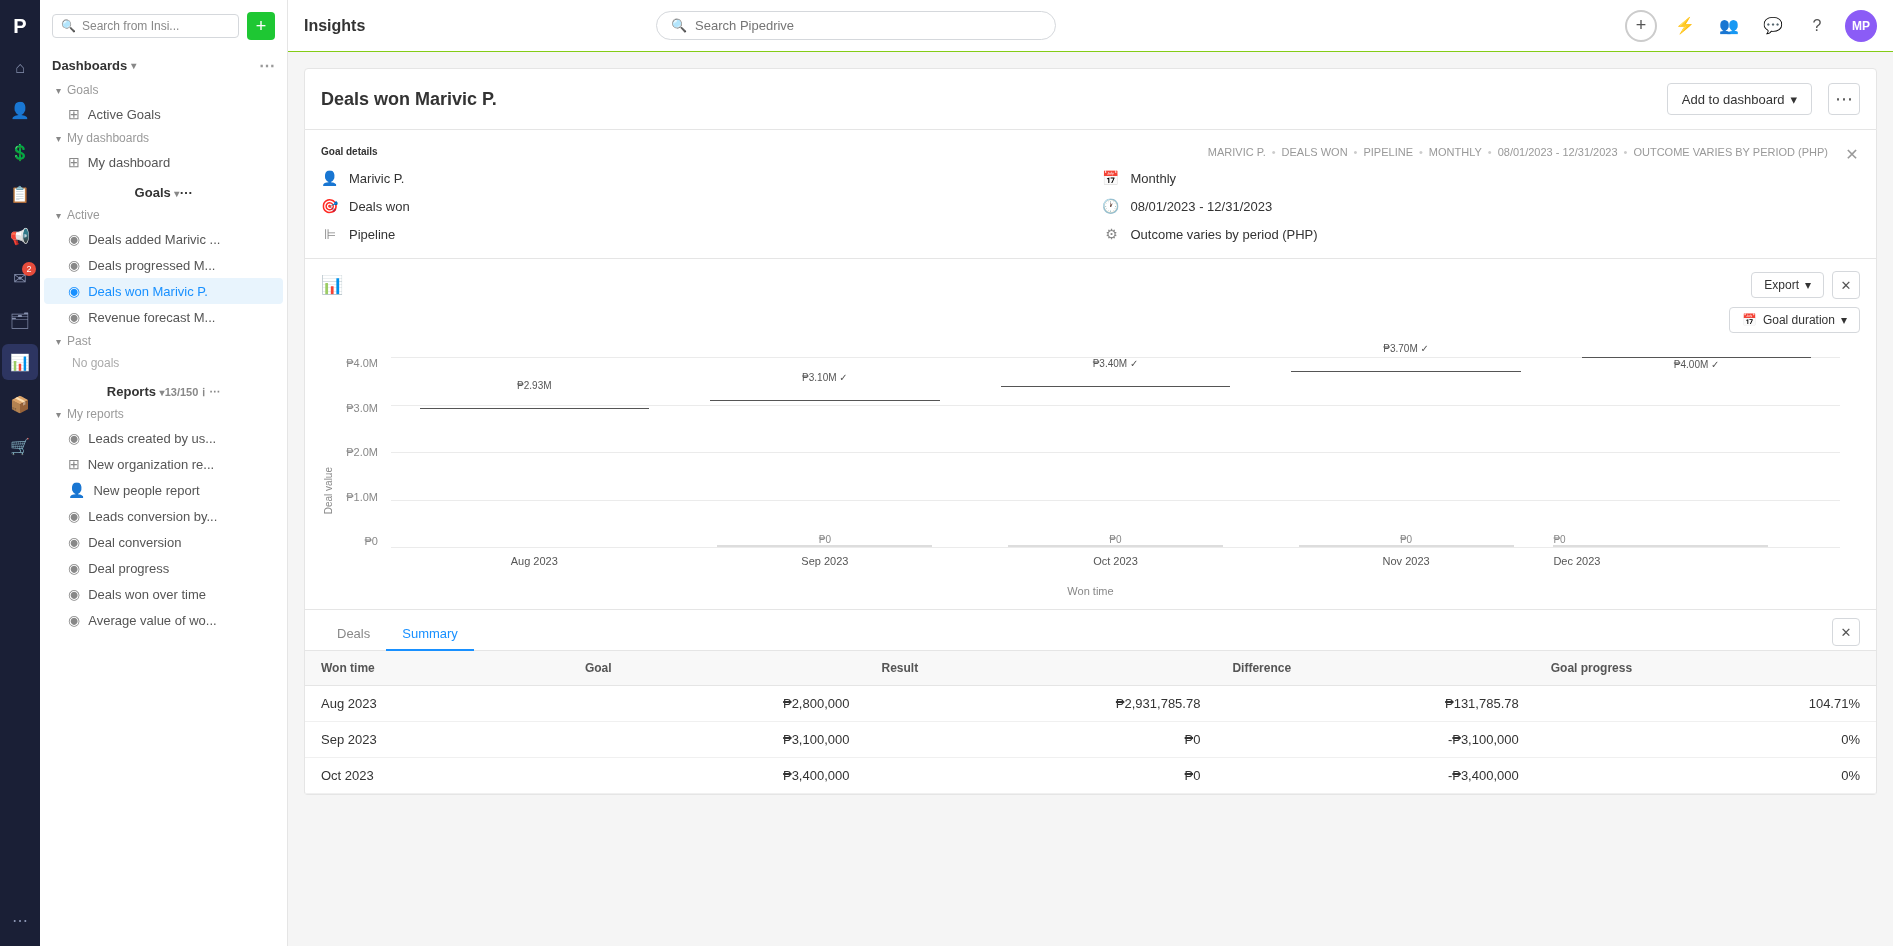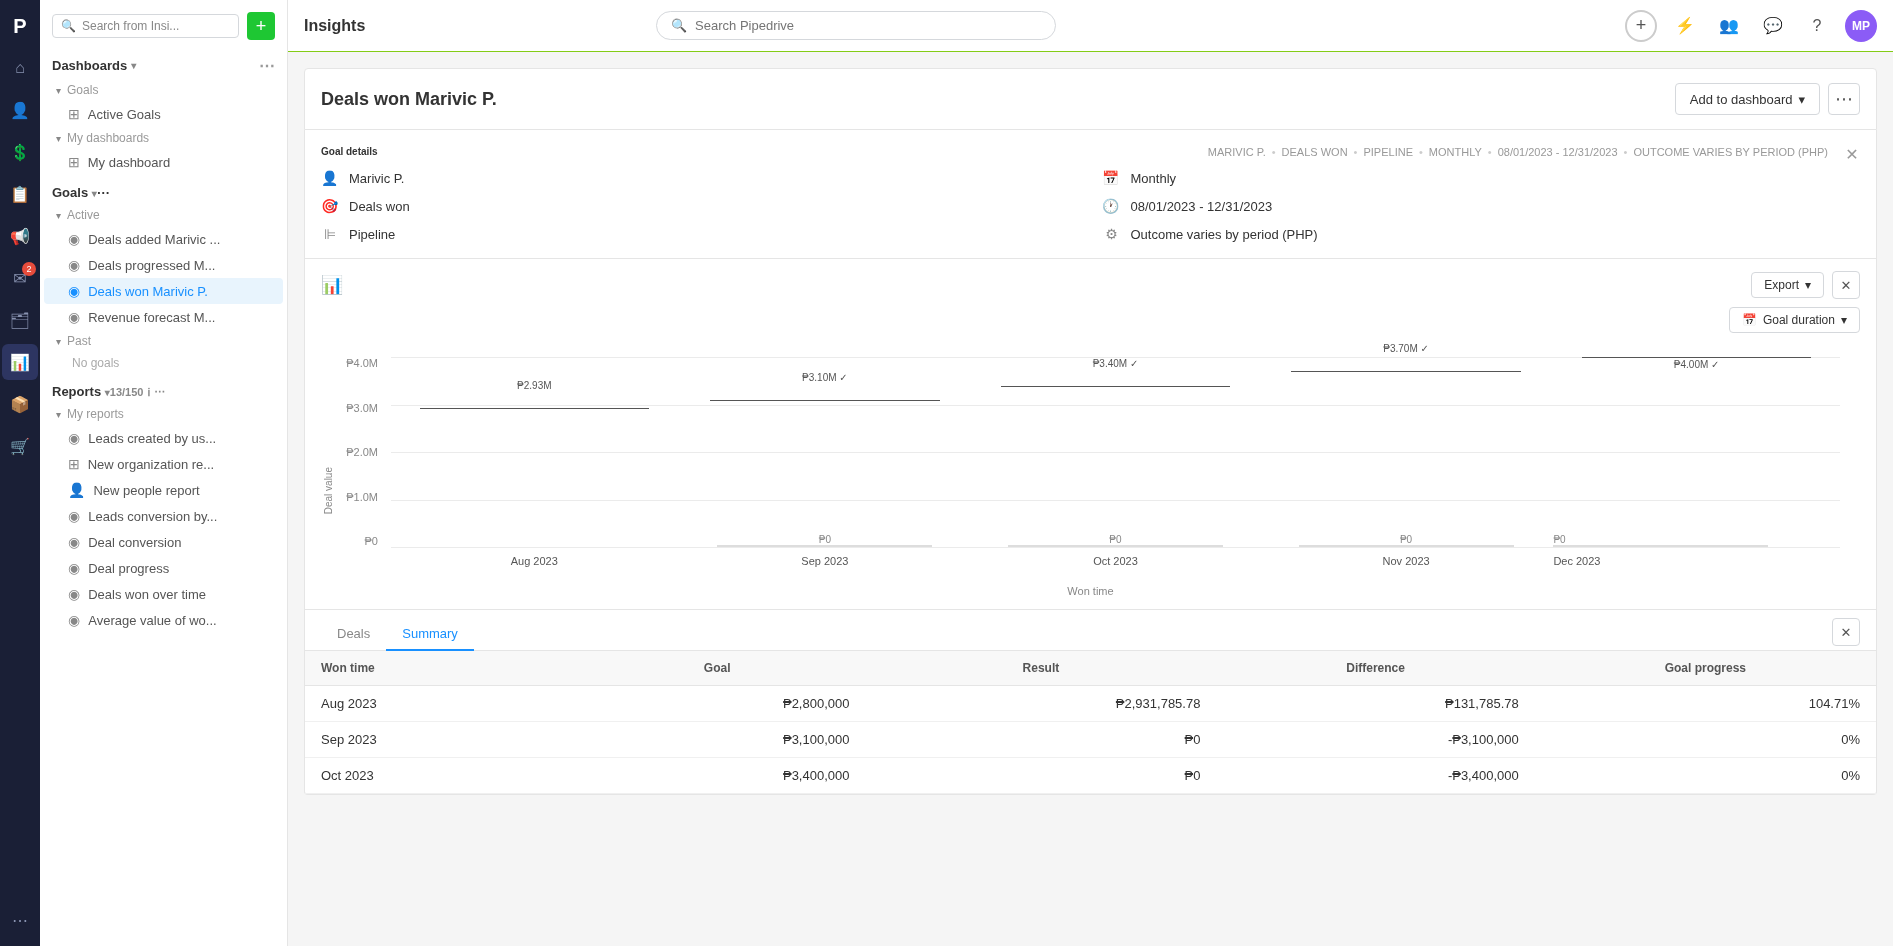--- a/index.html
+++ b/index.html
@@ -104,21 +104,21 @@
       font-size: 12px;
       color: #999;
       display: flex;
       align-items: center;
       gap: 6px;
     }
 
     .reports-header {
       display: flex;
       align-items: center;
-      justify-content: flex-start;
+      justify-content: center;
       padding: 10px 12px 4px;
       font-weight: 600;
       font-size: 13px;
       color: #333;
     }
     .reports-count {
       font-size: 11px;
       color: #888;
       display: flex;
       align-items: center;
@@ -212,21 +212,21 @@
       align-items: center;
       justify-content: space-between;
     }
     .page-header .page-title {
       font-size: 18px;
       font-weight: 600;
       color: #333;
     }
     .page-header-actions {
       display: flex;
-      gap: 8px;
+      gap: 16px;
     }
     .btn-add-dashboard {
       display: flex;
       align-items: center;
       gap: 6px;
       padding: 7px 14px;
       background: #fff;
       border: 1px solid #d5d8dc;
       border-radius: 4px;
       font-size: 13px;
@@ -385,21 +385,21 @@
       background: #f8f8f8;
     }
     th {
       padding: 10px 16px;
       font-size: 12px;
       font-weight: 600;
       color: #555;
       text-align: left;
       border-bottom: 1px solid #e5e5e5;
     }
-    th:not(:first-child) { text-align: center; }
+    th:not(:first-child) { text-align: left; }
     td {
       padding: 10px 16px;
       font-size: 13px;
       color: #333;
       border-bottom: 1px solid #f0f0f0;
       text-align: left;
     }
     td:not(:first-child) { text-align: right; }
 
     .chevron { font-size: 10px; }

